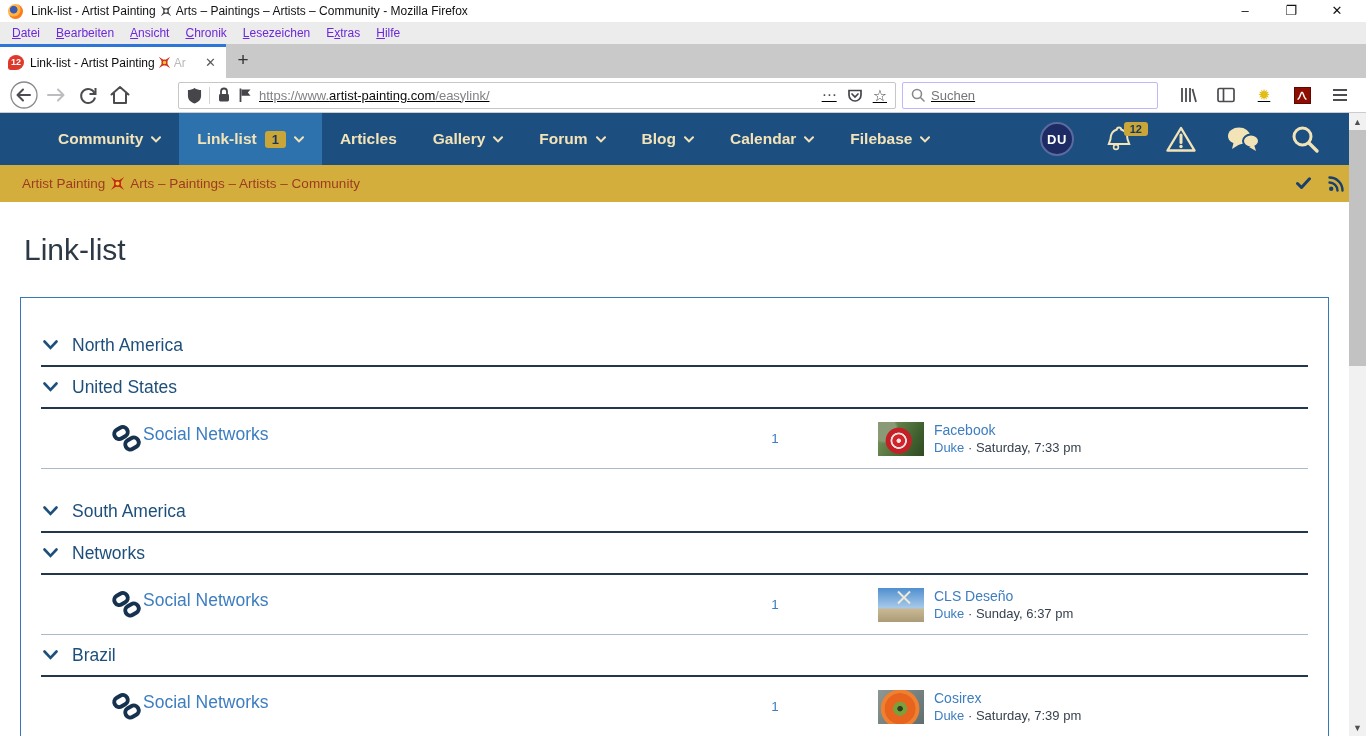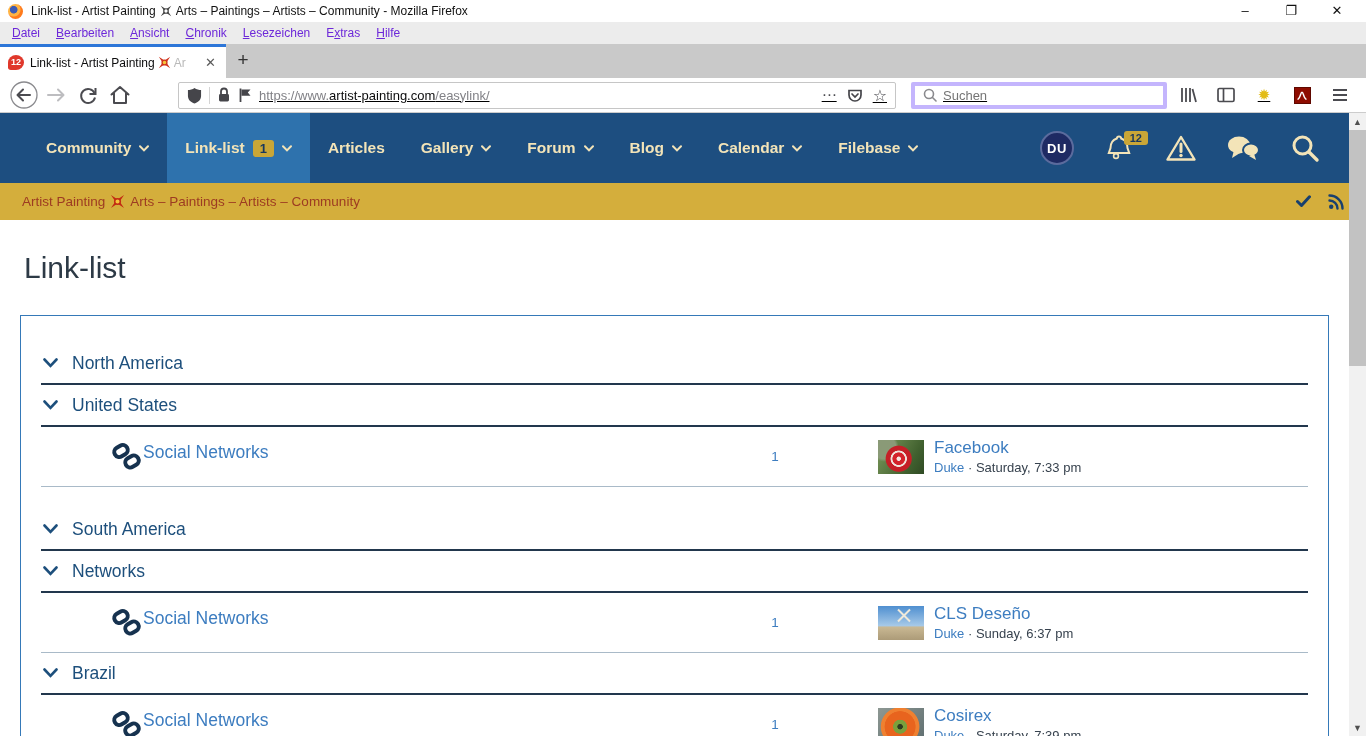--- a/index.html
+++ b/index.html
@@ -29,32 +29,32 @@
   .newtab { width:34px; font-size:19px; color:#333; text-align:center; line-height:32px; }
 
   .toolbar { height:35px; background:#fff; border-bottom:1px solid #ccc; display:flex; align-items:center; padding:0 8px;text-decoration:underline; }
   .tb-icon { width:32px; height:28px; display:flex; align-items:center; justify-content:center; color:#4b4b50; }
   .urlbar { height:27px; flex:0 0 718px; margin-left:42px; border:1px solid #c6c6c6; border-radius:2px;
             background:#fff; display:flex; align-items:center; padding:0 8px; gap:7px; }
   .url-sep { width:1px; height:17px; background:#d4d4d4; }
   .url-text { font-size:13px; color:#0c0c0d; flex:1; white-space:nowrap; }
   .url-text .dim { color:#828287; }
   .url-actions { display:flex; align-items:center; gap:10px; color:#4b4b50; }
-  .searchbar { height:27px; flex:0 0 256px; margin-left:15px; border:4px solid #c4b5fd; border-radius:2px;
+  .searchbar { height:27px; flex:0 0 256px; margin-left:6px; border:1px solid #c4b5fd; border-radius:2px;
                display:flex; align-items:center; padding:0 8px; gap:6px; }
   .searchbar input { border:none; outline:none; font-size:13px; width:200px; color:#333;
                      font-family:"Liberation Sans","DejaVu Sans",sans-serif; }
   .tb-right { margin-left:auto; display:flex; align-items:center; gap:6px; padding-right:2px; }
   .ext-star { font-size:15px; color:#e3bc16; }
   .acrobat { width:17px; height:17px; background:#8e0c00; border:1px solid #5f0800; display:flex; align-items:center; justify-content:center; }
 
   
   .viewport { position:relative; height:623px; background:#fff; overflow:hidden; }
 
-  .site-nav { height:70px; background:var(--nav-bg,#1d4e80); display:flex; align-items:stretch; padding-left:28px; }
+  .site-nav { height:52px; background:var(--nav-bg,#1d4e80); display:flex; align-items:stretch; padding-left:40px; }
   .nav-item { display:flex; align-items:center; gap:8px; padding:0 18px; font-size:15.5px; font-weight:bold;
               color:var(--nav-text,#f3e4b8); }
   .nav-item.active { background:var(--nav-active-bg,#2e72ad); }
   .nav-badge { background:var(--badge-bg,#c9a637); color:#17375e; font-size:13px; font-weight:bold;
                padding:1px 7px; border-radius:3px; }
   .nav-right { margin-left:auto; display:flex; align-items:center; gap:0; padding-right:30px; }
   .nav-ic { width:62px; display:flex; justify-content:center; align-items:center; position:relative; color:var(--nav-text,#f3e4b8); }
   .avatar { width:34px; height:34px; border-radius:50%; background:#1e2a63; border:2px solid #5b6b9d;
             color:#fff; font-size:13px; font-weight:bold; display:flex; align-items:center; justify-content:center; letter-spacing:.5px; }
   .notif-badge { position:absolute; top:-1px; right:2px; background:var(--badge-bg,#c9a637); color:#17375e;
@@ -88,21 +88,21 @@
       linear-gradient(120deg, #7d9a5d, #41612f 70%, #2f4a24); }
   .thumb-windmill-sky { position:relative; overflow:hidden;
       background:linear-gradient(#4f8fd0, #a6c9e8 58%, #c9b893 62%, #ac9b78 100%); }
   .thumb-windmill-sky::before, .thumb-windmill-sky::after { content:""; position:absolute; left:25px; top:1px;
       width:2px; height:17px; background:#efe9da; transform:rotate(45deg); }
   .thumb-windmill-sky::after { transform:rotate(-45deg); }
   .thumb-orange-tulip { background:
       radial-gradient(circle at 48% 55%, #2e3c20 0 8%, #7aa03c 10% 22%, #e8641e 24% 50%, #ef8030 52% 62%, rgba(0,0,0,0) 65%),
       linear-gradient(135deg, #8d9893, #5f6e70); }
   .entry-text { display:flex; flex-direction:column; gap:2px; }
-  .entry-title { font-size:17px; color:var(--link-blue,#3d7dc0); text-decoration:none; }
+  .entry-title { font-size:14px; color:var(--link-blue,#3d7dc0); text-decoration:none; }
   .entry-meta { font-size:13px; color:#37424e; }
   .entry-meta a { color:var(--link-blue,#3d7dc0); text-decoration:none; }
 
   
   .scrollbar { position:absolute; top:0; right:0; width:17px; height:623px; background:#f1f1f1; }
   .sb-btn { height:17px; display:flex; align-items:center; justify-content:center; color:#505050; font-size:9px; }
   .sb-thumb { position:absolute; top:17px; left:0; width:17px; height:236px; background:#c2c2c2; }
   .sb-btn.down { position:absolute; bottom:0; width:17px; }
 
   svg { display:block; }

